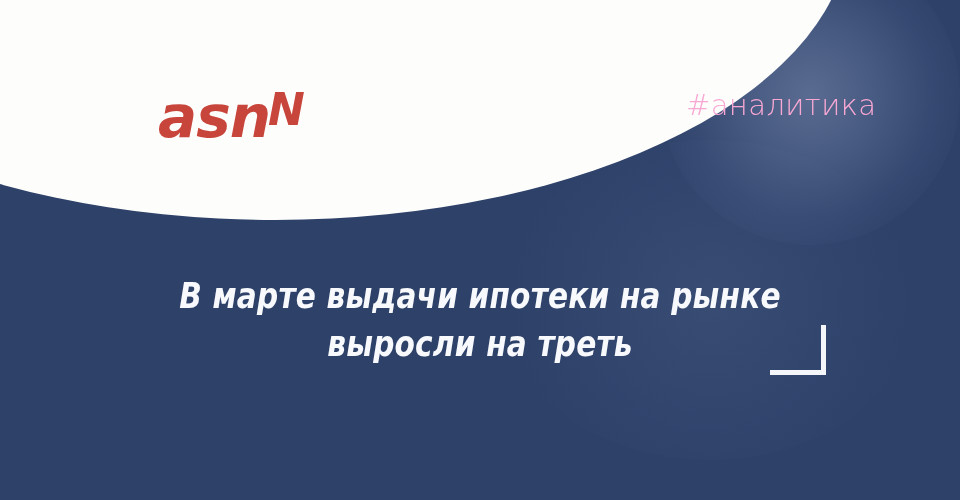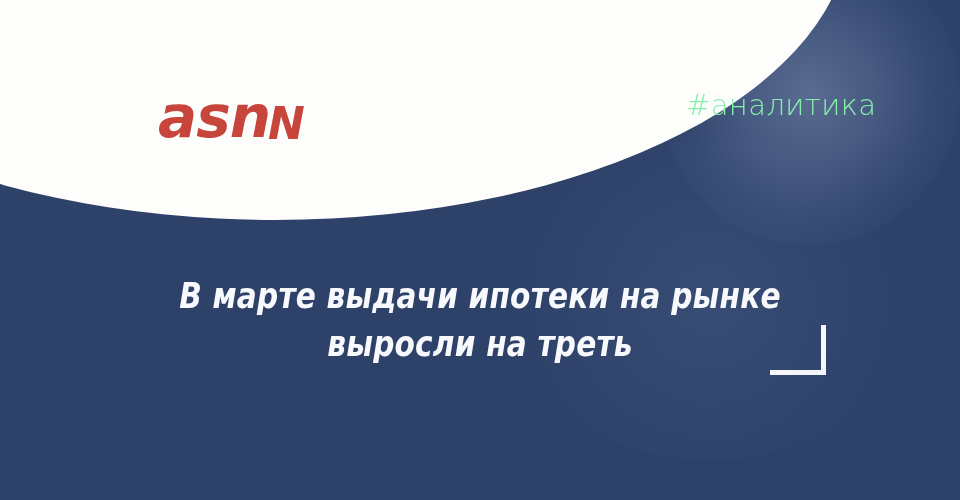--- a/index.html
+++ b/index.html
@@ -55,21 +55,21 @@
     background: #fdfdfc;
     border-radius: 50%;
   }
 
   
   .logo {
     position: absolute;
     left: 158px;
     top: 88px;
     display: flex;
-    align-items: flex-end;
+    align-items: flex-start;
     line-height: 1;
     white-space: nowrap;
   }
   .logo-asn {
     font-family: "DejaVu Sans", sans-serif;
     font-style: italic;
     font-weight: 700;
     font-size: 58px;
     letter-spacing: -1px;
     color: #c8453b;
@@ -94,21 +94,21 @@
   }
 
   
   .hashtag {
     position: absolute;
     left: 686px;
     top: 88px;
     font-family: "DejaVu Sans", sans-serif;
     font-weight: 300;
     font-size: 29px;
-    color: #86efac;
+    color: #f9a8d4;
     letter-spacing: 0.4px;
     white-space: nowrap;
   }
 
   
   .headline {
     position: absolute;
     left: 0;
     top: 272px;
     width: 960px;

